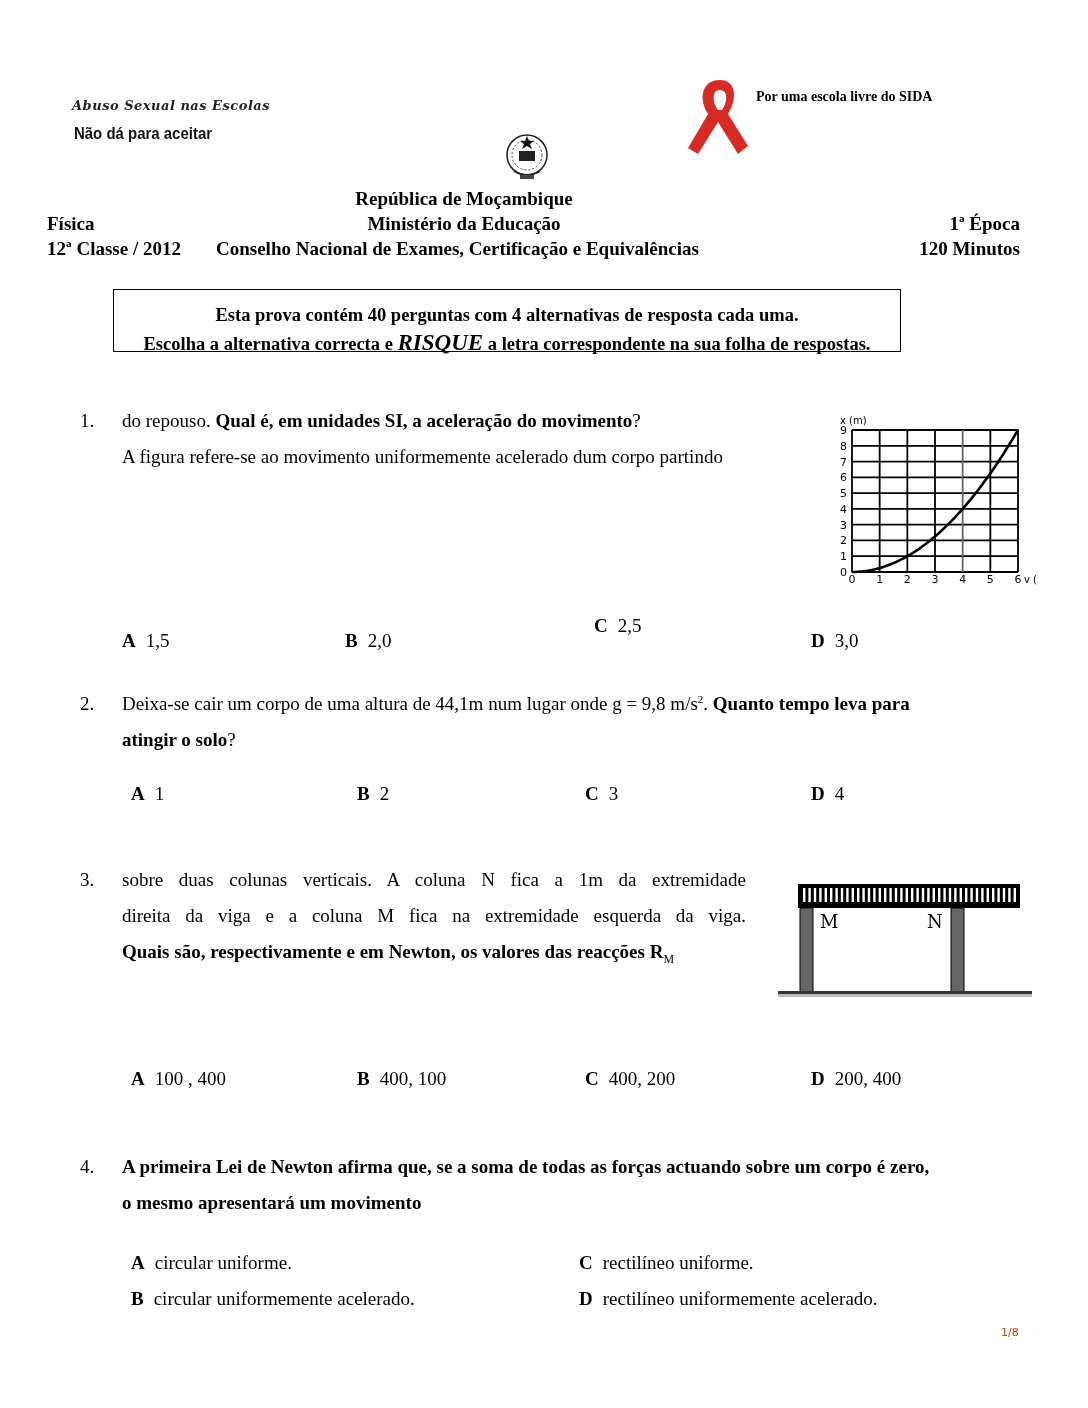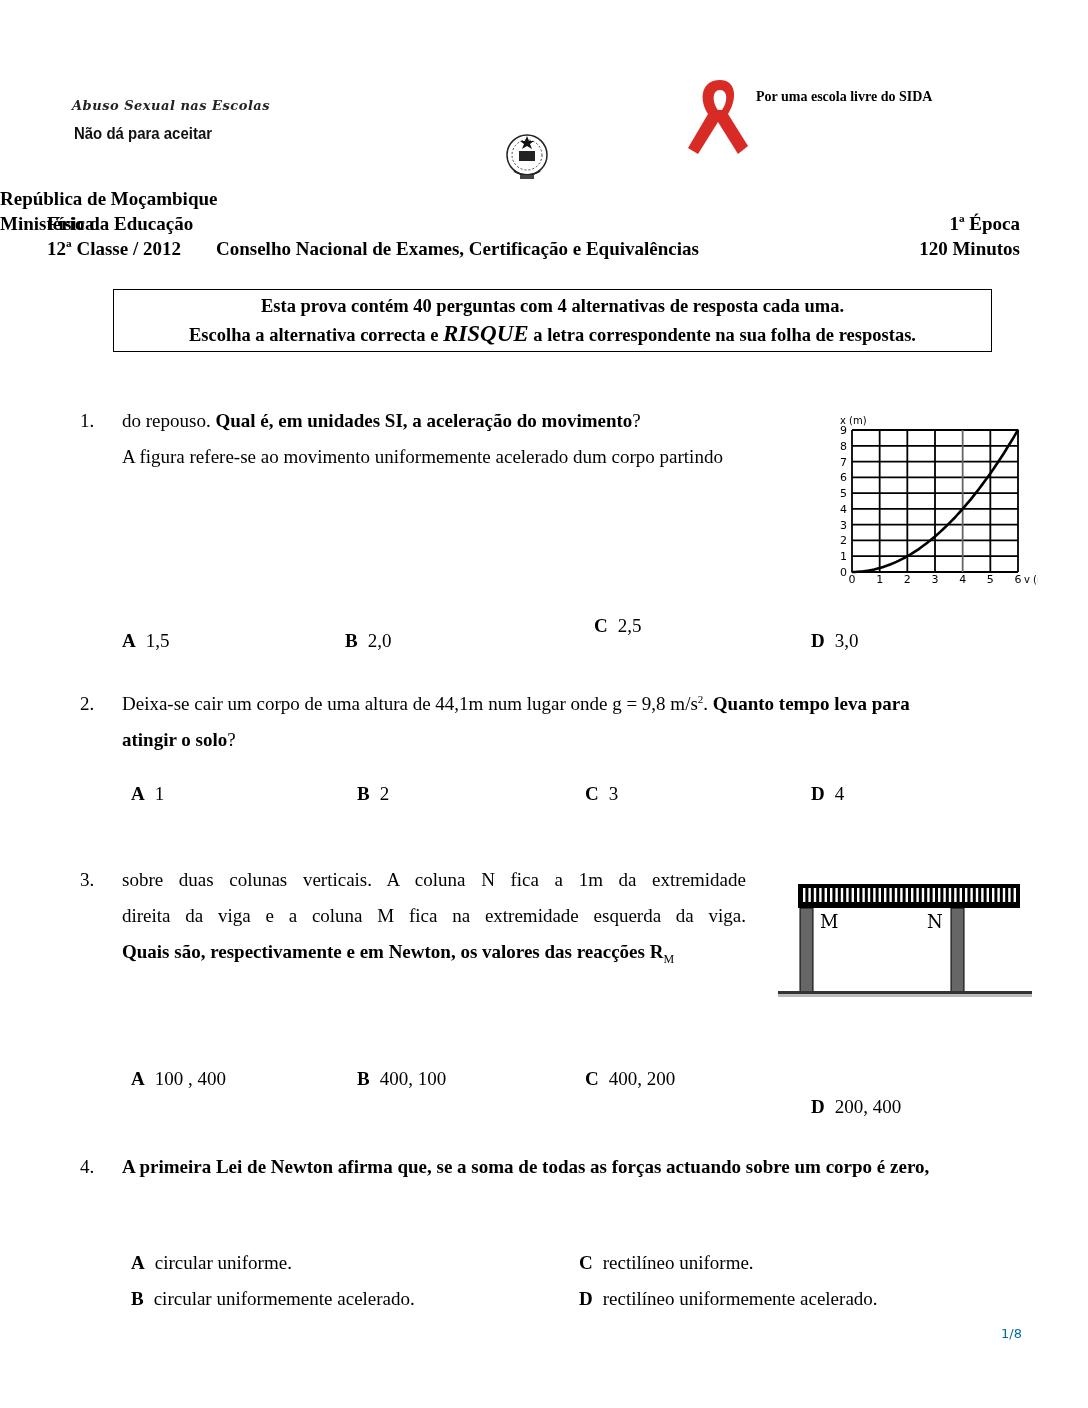--- a/index.html
+++ b/index.html
@@ -3,31 +3,31 @@
 <meta charset="utf-8">
 <style>
   html, body { margin:0; padding:0; background:#ffffff; }
   body { width:1088px; height:1408px; position:relative; overflow:hidden;
          font-family:"Liberation Serif", "DejaVu Serif", serif; color:#000; }
   .abs { position:absolute; }
   .logo-left-1 { left:72px; top:98px; font-style:italic; font-weight:bold; font-size:13px; letter-spacing:0.5px; color:#222; font-family:"DejaVu Serif", serif; }
   .logo-left-2 { left:74px; top:124px; font-weight:bold; font-size:17px; color:#111; font-family:"Liberation Sans", sans-serif; transform:scaleX(0.88); transform-origin:left; }
   .sida-text { left:756px; top:89px; font-weight:bold; font-size:14px; }
   .hdr { font-weight:bold; font-size:19px; }
-  .hdr-center { left:0; width:928px; text-align:left; }
-  .box { left:113px; top:289px; width:879px; height:63px; border:1.5px solid #000; box-sizing:border-box;
-         text-align:center; font-weight:bold; font-size:18.5px; line-height:27px; padding-top:3px; }
+  .hdr-center { left:0; width:928px; text-align:center; }
+  .box { left:113px; top:289px; width:788px; height:63px; border:1.5px solid #000; box-sizing:border-box;
+         text-align:center; font-weight:bold; font-size:18.5px; line-height:27px; padding-top:12px; }
   .risque { font-style:italic; font-size:23px; }
   .q { font-size:19px; line-height:36px; }
   .qnum { left:80px; }
   .qtext { left:122px; }
   .just { text-align:justify; text-align-last:justify; }
   .opt { font-size:19px;text-align:right; }
   .opt b { margin-right:10px; }
-  .pagenum { left:1001px; top:1326px; font-size:13px; font-family:"DejaVu Sans", sans-serif; color:#0369a1; }
+  .pagenum { left:1001px; top:1326px; font-size:11px; font-family:"DejaVu Sans", sans-serif; color:#c2410c; }
   sup { font-size:11px; vertical-align:super; line-height:0; }
   sub { font-size:12px; vertical-align:sub; line-height:0; }
 </style>
 </head>
 <body>
 
 <div class="abs logo-left-1">Abuso Sexual nas Escolas</div>
 <div class="abs logo-left-2">Não dá para aceitar</div>
 
 <svg class="abs" style="left:680px;top:74px" width="78" height="84" viewBox="0 0 78 84">
@@ -181,25 +181,26 @@
   <rect x="175" y="30" width="13" height="84" fill="#666" stroke="#000" stroke-width="1"></rect>
   <rect x="2" y="113" width="254" height="3" fill="#333"></rect>
   <rect x="2" y="116" width="254" height="3" fill="#bbb"></rect>
   <text x="44" y="50" font-family="DejaVu Serif, serif" font-size="18">M</text>
   <text x="151" y="50" font-family="DejaVu Serif, serif" font-size="18">N</text>
 </svg>
 
 <div class="abs opt" style="left:131px;top:1068px"><b>A</b><span>100 , 400</span></div>
 <div class="abs opt" style="left:357px;top:1068px"><b>B</b><span>400, 100</span></div>
 <div class="abs opt" style="left:585px;top:1068px"><b>C</b><span>400, 200</span></div>
-<div class="abs opt" style="left:811px;top:1096px"><b>D</b><span>200, 400</span></div>
+<div class="abs opt" style="left:811px;top:1068px"><b>D</b><span>200, 400</span></div>
 
 <div class="abs q qnum" style="top:1149px">4.</div>
 <div class="abs q qtext" style="top:1149px;width:912px">
   <div><b>A primeira Lei de Newton afirma que, se a soma de todas as forças actuando sobre um corpo é zero,</b></div>
+  <div><b>o mesmo apresentará um movimento</b></div>
 </div>
 
 <div class="abs opt" style="left:131px;top:1252px"><b>A</b><span>circular uniforme.</span></div>
 <div class="abs opt" style="left:131px;top:1288px"><b>B</b><span>circular uniformemente acelerado.</span></div>
 <div class="abs opt" style="left:579px;top:1252px"><b>C</b><span>rectilíneo uniforme.</span></div>
 <div class="abs opt" style="left:579px;top:1288px"><b>D</b><span>rectilíneo uniformemente acelerado.</span></div>
 
 <div class="abs pagenum">1/8</div>
 
 </body></html>

